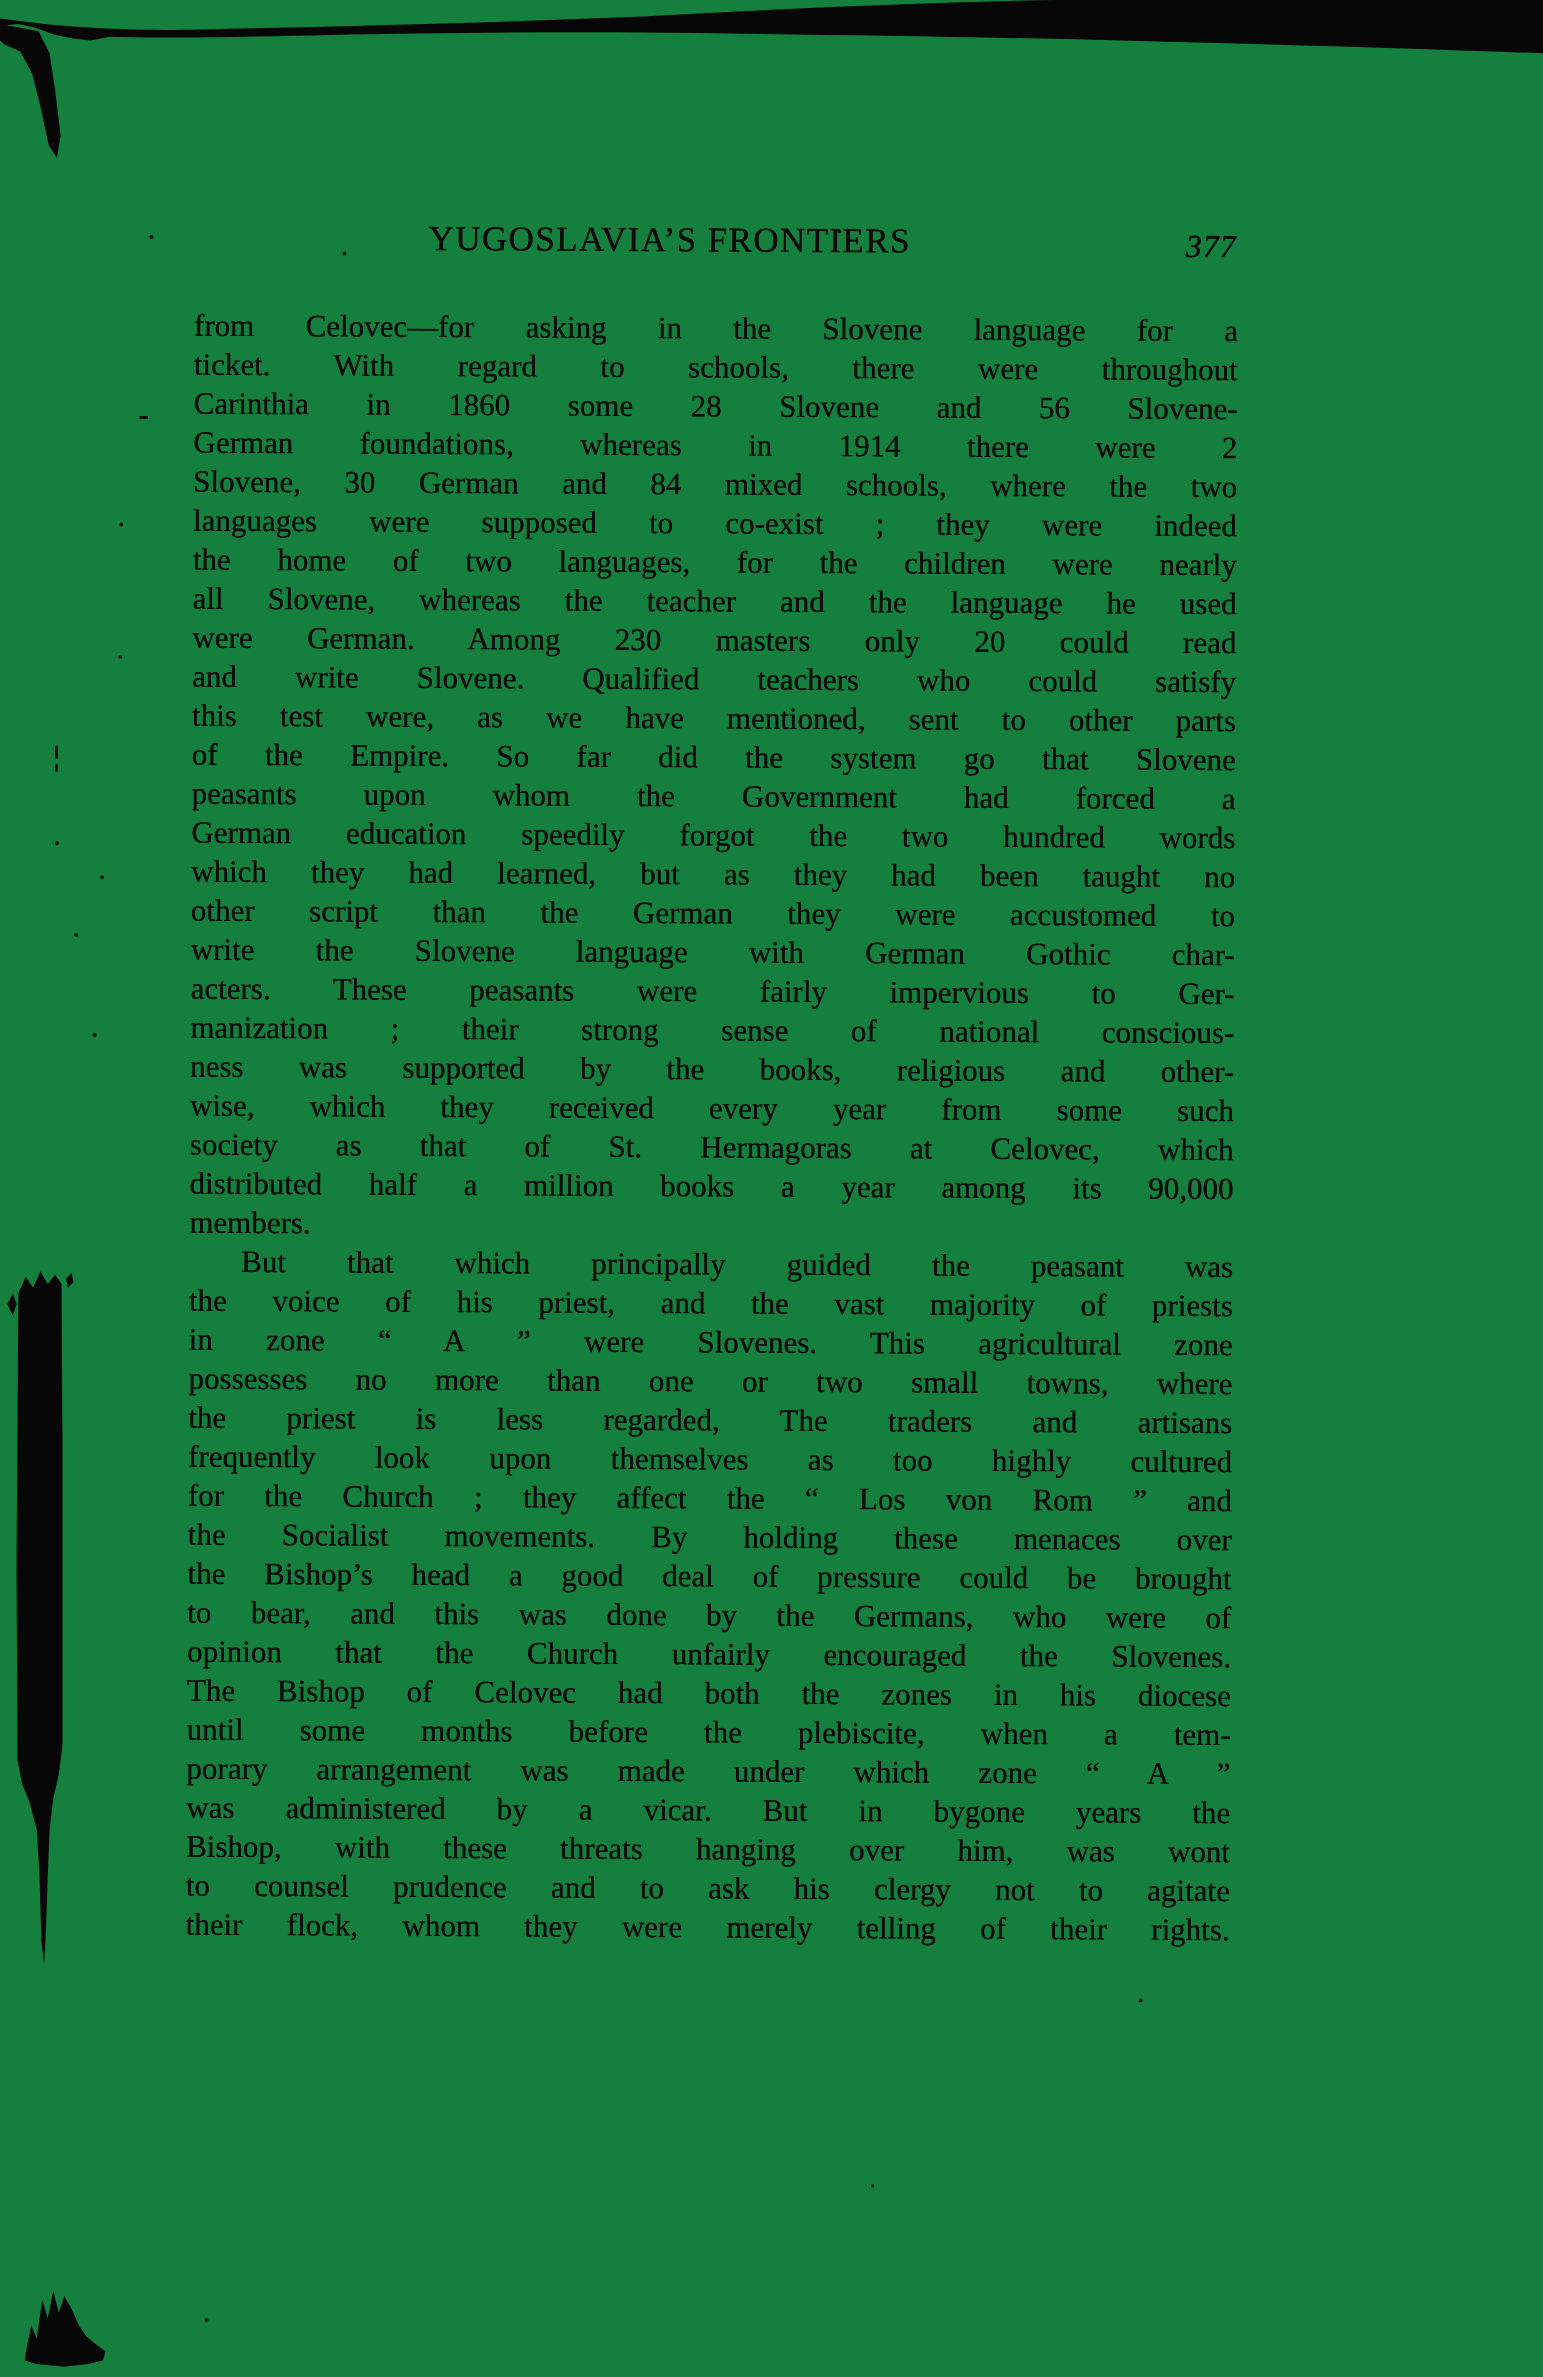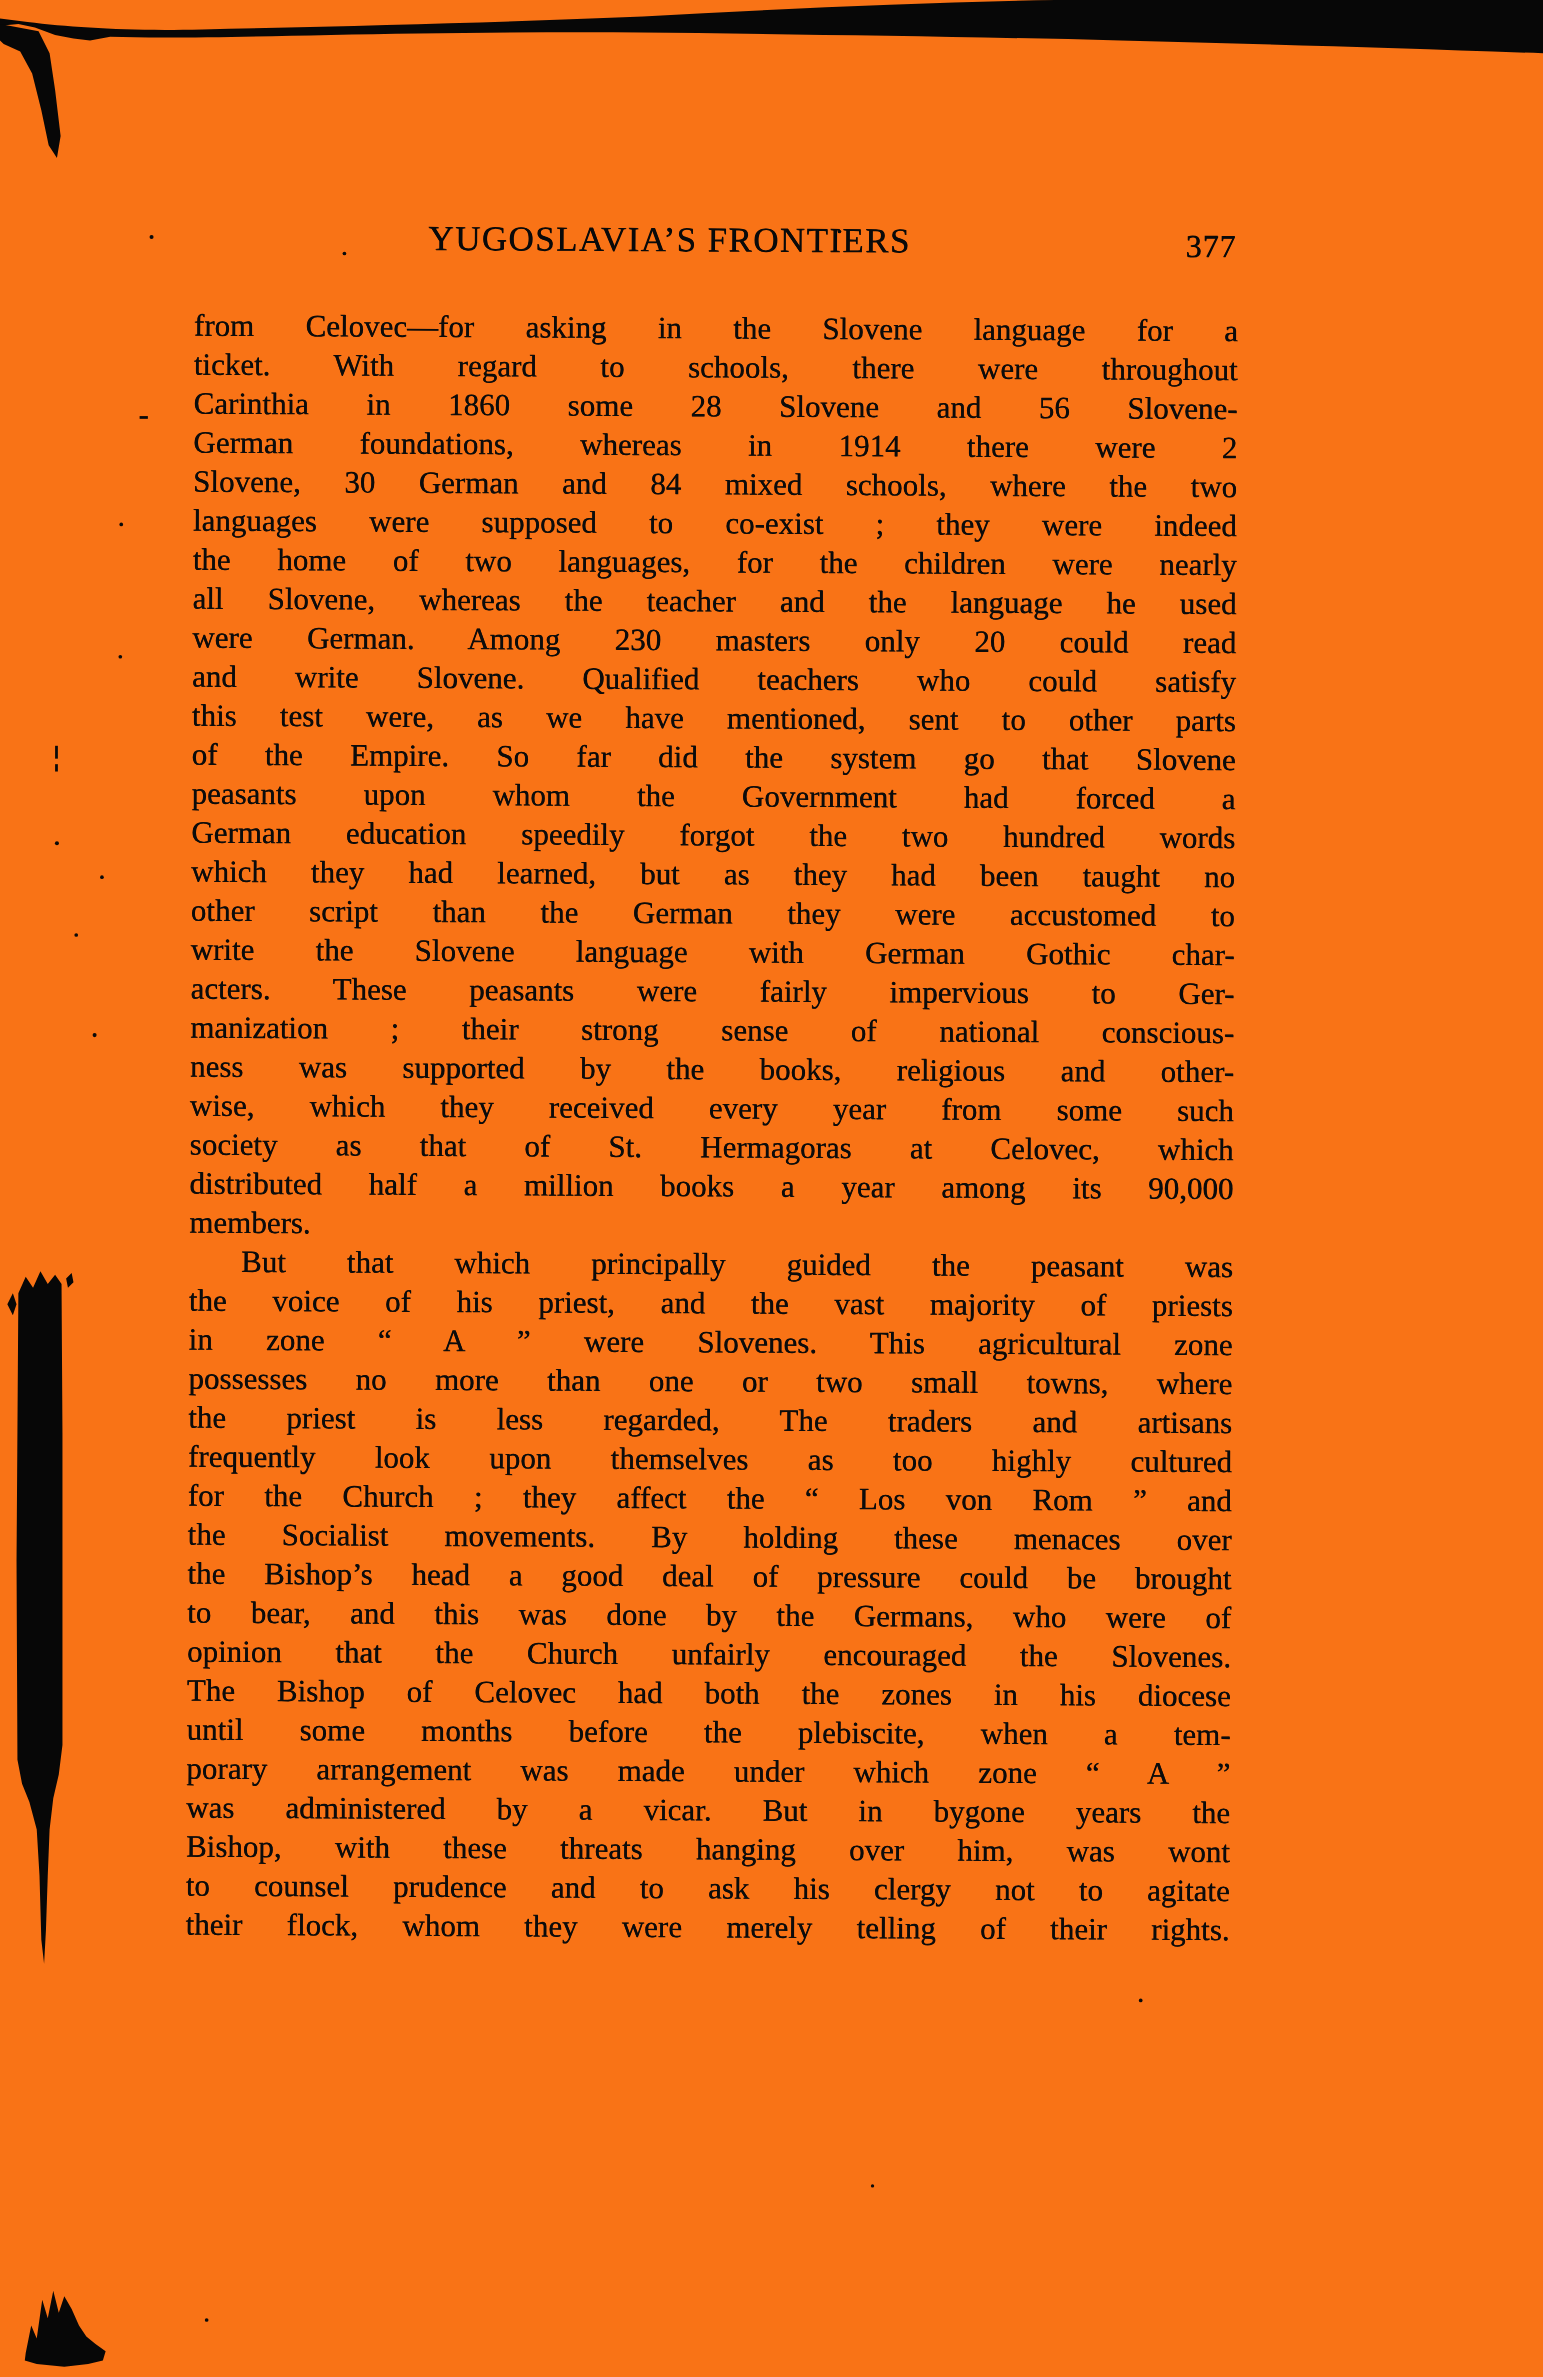--- a/index.html
+++ b/index.html
@@ -5,21 +5,21 @@
   html, body {
     margin: 0;
     padding: 0;
     background: #ffffff;
     font-family: "Liberation Serif", serif;
   }
   .page {
     position: relative;
     width: 1543px;
     height: 2377px;
-    background: #f97316;
+    background: #15803d;
     overflow: hidden;
     color: #0b0b0b;
   }
   .artifacts {
     position: absolute;
     left: 0; top: 0;
     width: 1543px;
     height: 2377px;
     pointer-events: none;
   }
@@ -42,20 +42,21 @@
     text-shadow: 0.4px 0.4px 0 currentColor;
   }
   .page-number {
     position: absolute;
     right: 307px;
     top: 228px;
     font-size: 32px;
     letter-spacing: 0.9px;
     color: #0a0a0a;
     text-shadow: 0.4px 0.4px 0 currentColor;
+    font-style: italic;
   }
   .body-text {
     position: absolute;
     left: 194px;
     top: 311px;
     width: 1044px;
     font-size: 31px;
     line-height: 39px;
     word-spacing: 1.4px;
     color: #0c0c0c;

